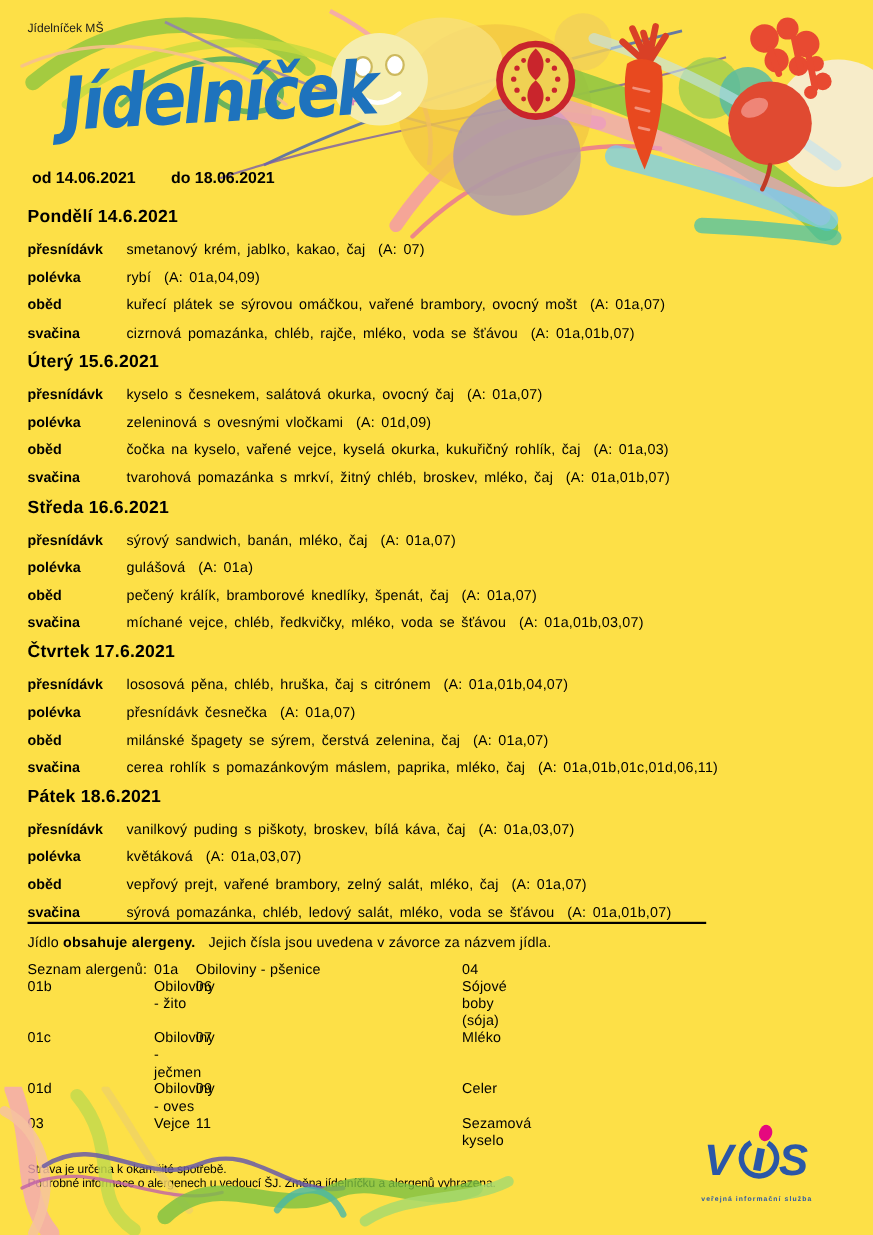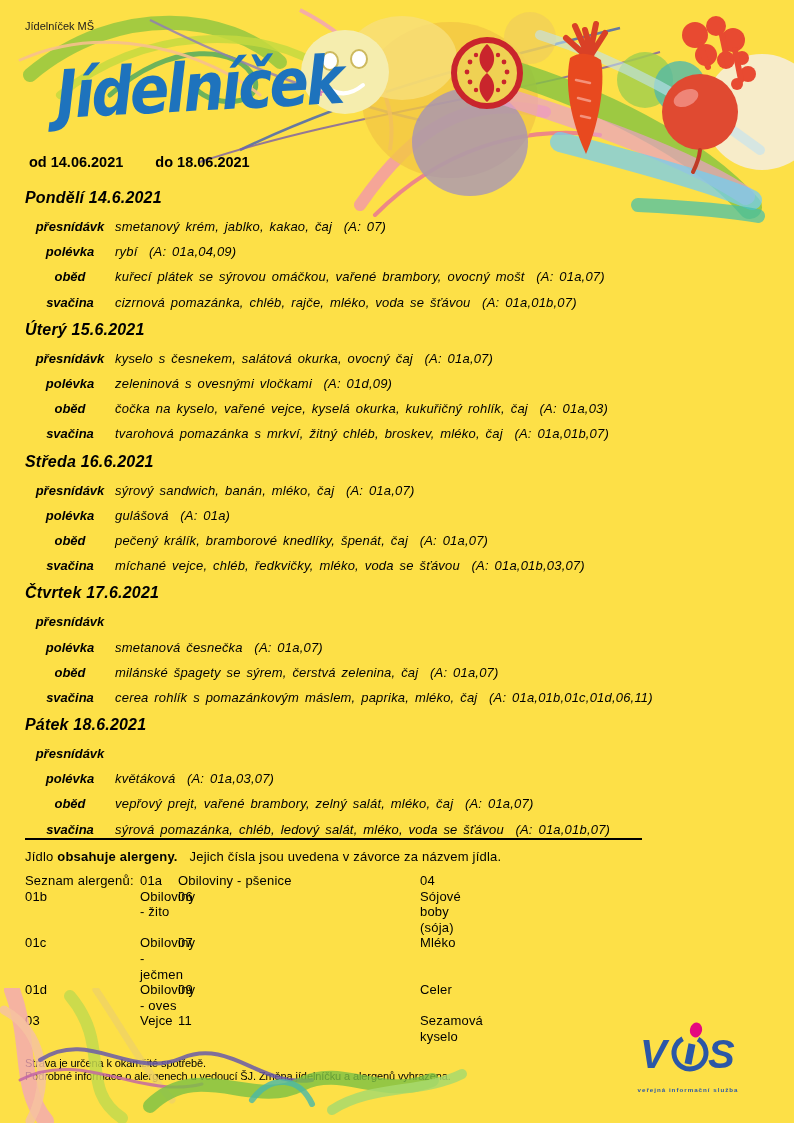--- a/index.html
+++ b/index.html
@@ -18,23 +18,23 @@
     font-family:"DejaVu Sans", sans-serif;
     font-size:58px; font-weight:bold; font-style:italic;
     letter-spacing:-3px; color:#1e73bd;
     transform:rotate(-3deg) scaleY(1.15); transform-origin:left bottom;
     white-space:nowrap;
   }
   .date-line{position:absolute; left:29px; top:154px; font-size:14.5px; font-weight:bold; white-space:nowrap;}
   .date-line .to{margin-left:28px;}
   
   .menu{position:absolute; left:25px; top:189px; width:745px;}
-  .day{margin-bottom:6px;font-style:italic;}
+  .day{margin-bottom:6px;}
   .day-title{margin:0 0 7px 0; font-size:16px; font-weight:bold; letter-spacing:.2px;}
-  .meal-row{display:flex; align-items:center; height:25.2px;text-align:center;}
+  .meal-row{display:flex; align-items:center; height:25.2px;}
   .meal-label{flex:0 0 90px; font-size:13px; font-weight:bold;}
   .meal-text{font-size:13px; letter-spacing:.2px; word-spacing:2px; white-space:pre-wrap;}
   
   .allergen-section{position:absolute; left:25px; top:838px; width:745px;}
   .sep-line{width:617px; height:2px; background:#000; margin:0 0 9px 0;}
   .notice{font-size:13px; letter-spacing:.2px;}
   .notice .bold{font-weight:bold;}
   .notice .rest{margin-left:8px;}
   .legend{margin-top:9px; display:grid; grid-template-columns:115px 38px 242px 35px auto;
           font-size:13px; line-height:15.6px; letter-spacing:.2px;}
@@ -187,39 +187,41 @@
       <div class="meal-row">
         <span class="meal-label">svačina</span>
         <span class="meal-text">míchané vejce, chléb, ředkvičky, mléko, voda se šťávou  (A: 01a,01b,03,07)</span>
       </div>
     </section>
 
     <section class="day">
       <h2 class="day-title">Čtvrtek 17.6.2021</h2>
       <div class="meal-row">
         <span class="meal-label">přesnídávk</span>
-      </div>
-      <div class="meal-row">
-        <span class="meal-label">polévka</span>
-        <span class="meal-text">smetanová česnečka  (A: 01a,07)</span>
+        <span class="meal-text">lososová pěna, chléb, hruška, čaj s citrónem  (A: 01a,01b,04,07)</span>
+      </div>
+      <div class="meal-row">
+        <span class="meal-label">polévka</span>
+        <span class="meal-text">přesnídávk česnečka  (A: 01a,07)</span>
       </div>
       <div class="meal-row">
         <span class="meal-label">oběd</span>
         <span class="meal-text">milánské špagety se sýrem, čerstvá zelenina, čaj  (A: 01a,07)</span>
       </div>
       <div class="meal-row">
         <span class="meal-label">svačina</span>
         <span class="meal-text">cerea rohlík s pomazánkovým máslem, paprika, mléko, čaj  (A: 01a,01b,01c,01d,06,11)</span>
       </div>
     </section>
 
     <section class="day">
       <h2 class="day-title">Pátek 18.6.2021</h2>
       <div class="meal-row">
         <span class="meal-label">přesnídávk</span>
+        <span class="meal-text">vanilkový puding s piškoty, broskev, bílá káva, čaj  (A: 01a,03,07)</span>
       </div>
       <div class="meal-row">
         <span class="meal-label">polévka</span>
         <span class="meal-text">květáková  (A: 01a,03,07)</span>
       </div>
       <div class="meal-row">
         <span class="meal-label">oběd</span>
         <span class="meal-text">vepřový prejt, vařené brambory, zelný salát, mléko, čaj  (A: 01a,07)</span>
       </div>
       <div class="meal-row">

